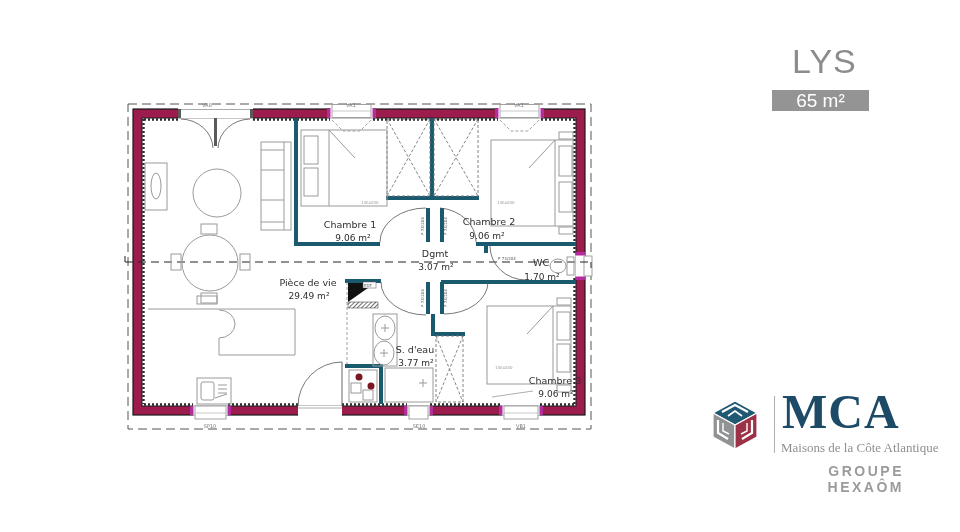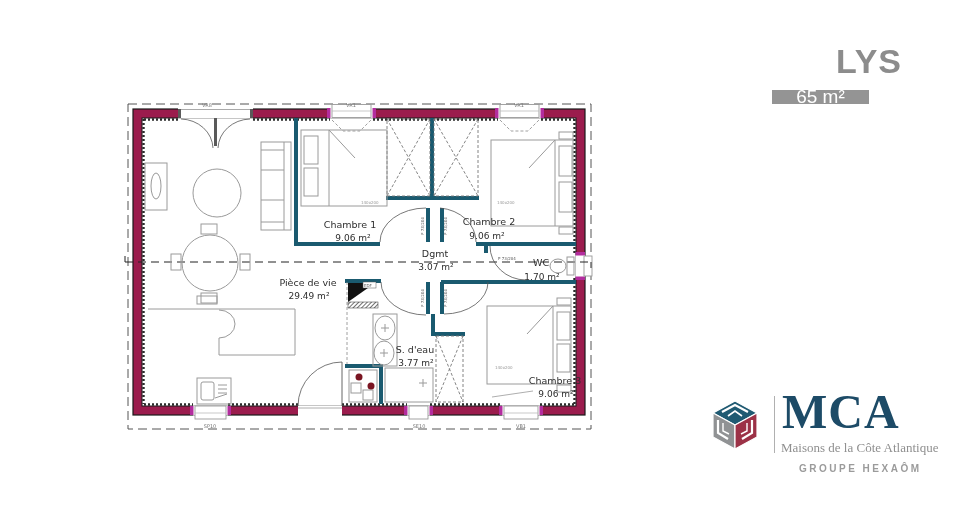--- a/index.html
+++ b/index.html
@@ -1,28 +1,28 @@
 <!DOCTYPE html>
 <html><head>
 <meta charset="utf-8">
 <style>
   html,body{margin:0;padding:0;}
   body{width:960px;height:532px;background:#ffffff;position:relative;overflow:hidden;
        font-family:"Liberation Sans", sans-serif;}
   .abs{position:absolute;}
   
-  .model-name{left:792px;top:42px;font-size:34px;font-weight:bold;color:#8c8c8c;letter-spacing:1px;margin-left:44px;}
-  .area-badge{left:772px;top:90px;width:97px;height:14px;background:#949494;color:#ffffff;
+  .model-name{left:792px;top:42px;font-size:34px;font-weight:normal;color:#8c8c8c;letter-spacing:1px;}
+  .area-badge{left:772px;top:90px;width:97px;height:21px;background:#949494;color:#ffffff;
               font-size:19px;display:flex;align-items:center;justify-content:center;}
   
   .logo-sep{left:774px;top:396px;width:1px;height:57px;background:#b0b0b0;}
   .brand{left:782px;top:388px;font-family:"Liberation Serif", serif;font-weight:bold;
          font-size:48px;color:#1d4b67;line-height:1;letter-spacing:1px;}
   .tagline{left:781px;top:440px;font-family:Liberation Serif, serif;font-size:13px;color:#8f8f8f;}
-  .group{left:799px;top:463px;width:144px;font-size:10px;font-weight:bold;
+  .group{left:760px;top:463px;width:144px;text-align:right;font-size:14px;font-weight:bold;
          color:#9b9b9b;letter-spacing:2.5px;}
   
   .plan{left:123px;top:96px;}
   text{font-family:"DejaVu Sans", sans-serif;}
   .room-label{font-size:9.5px;fill:#2e2e2e;}
   .room-area{font-size:9px;fill:#2e2e2e;}
   .tiny{font-size:5px;fill:#777;}
   .micro{font-size:4px;fill:#555;}
   .bedsize{font-size:4px;fill:#999;}
   .furn{stroke:#9a9a9a;fill:none;stroke-width:1;}

